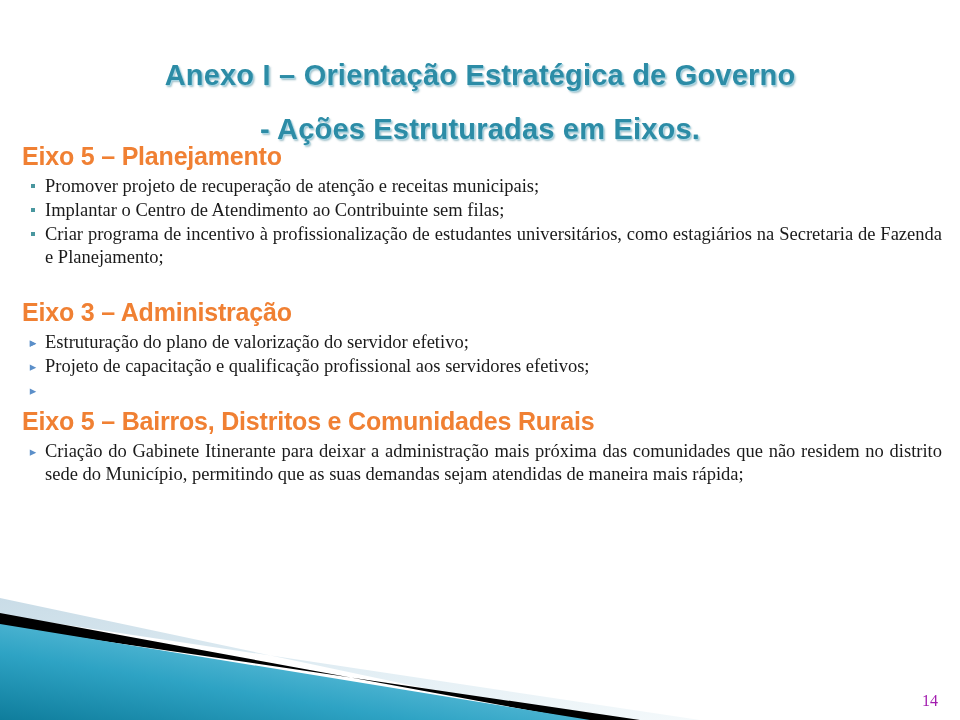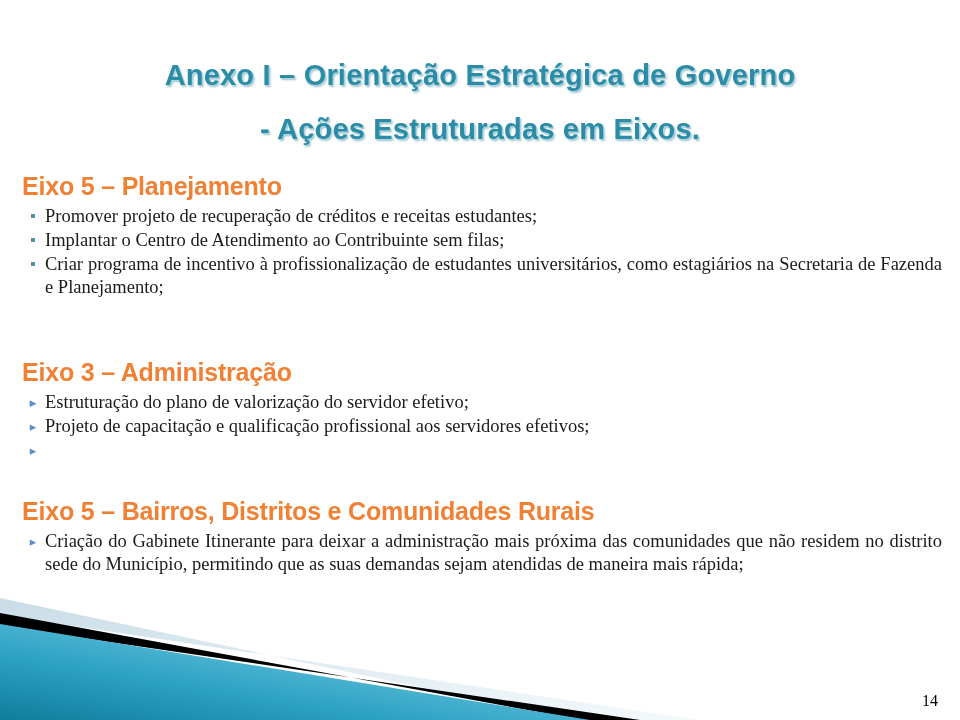--- a/index.html
+++ b/index.html
@@ -38,21 +38,21 @@
   }
 
   
   .body-area {
     position: absolute;
     left: 0;
     top: 140px;
     width: 960px;
   }
 
-  .section { position: relative; margin-top: 30px; }
+  .section { position: relative; }
 
   .section-heading {
     font-family: "Liberation Sans", "DejaVu Sans", sans-serif;
     font-weight: bold;
     font-size: 25px;
     line-height: 32px;
     color: #f08033;
     margin: 0 0 3px 22px;
     letter-spacing: -0.2px;
     white-space: nowrap;
@@ -114,40 +114,40 @@
     height: 140px;
     pointer-events: none;
   }
 
   
   .page-number {
     position: absolute;
     right: 22px;
     bottom: 10px;
     font-size: 16px;
-    color: #000000;
+    color: #a21caf;
     font-family: "Liberation Serif", "DejaVu Serif", serif;
   }
 </style>
 </head>
 <body>
 
 <div id="slide">
 
   <div class="slide-title">Anexo I – Orientação Estratégica de Governo
 - Ações Estruturadas em Eixos.</div>
 
   <div class="body-area">
 
     <div class="section">
       <div class="section-heading">Eixo 5 – Planejamento</div>
       <ul class="bullet-list">
         <li class="bullet-item single">
           <span class="marker square"></span>
-          <span>Promover projeto de recuperação de créditos e receitas estudantes;</span>
+          <span>Promover projeto de recuperação de atenção e receitas municipais;</span>
         </li>
         <li class="bullet-item single">
           <span class="marker square"></span>
           <span>Implantar o Centro de Atendimento ao Contribuinte sem filas;</span>
         </li>
         <li class="bullet-item">
           <span class="marker square"></span>
           <span>Criar programa de incentivo à profissionalização de estudantes universitários, como estagiários na Secretaria de Fazenda e Planejamento;</span>
         </li>
       </ul>

